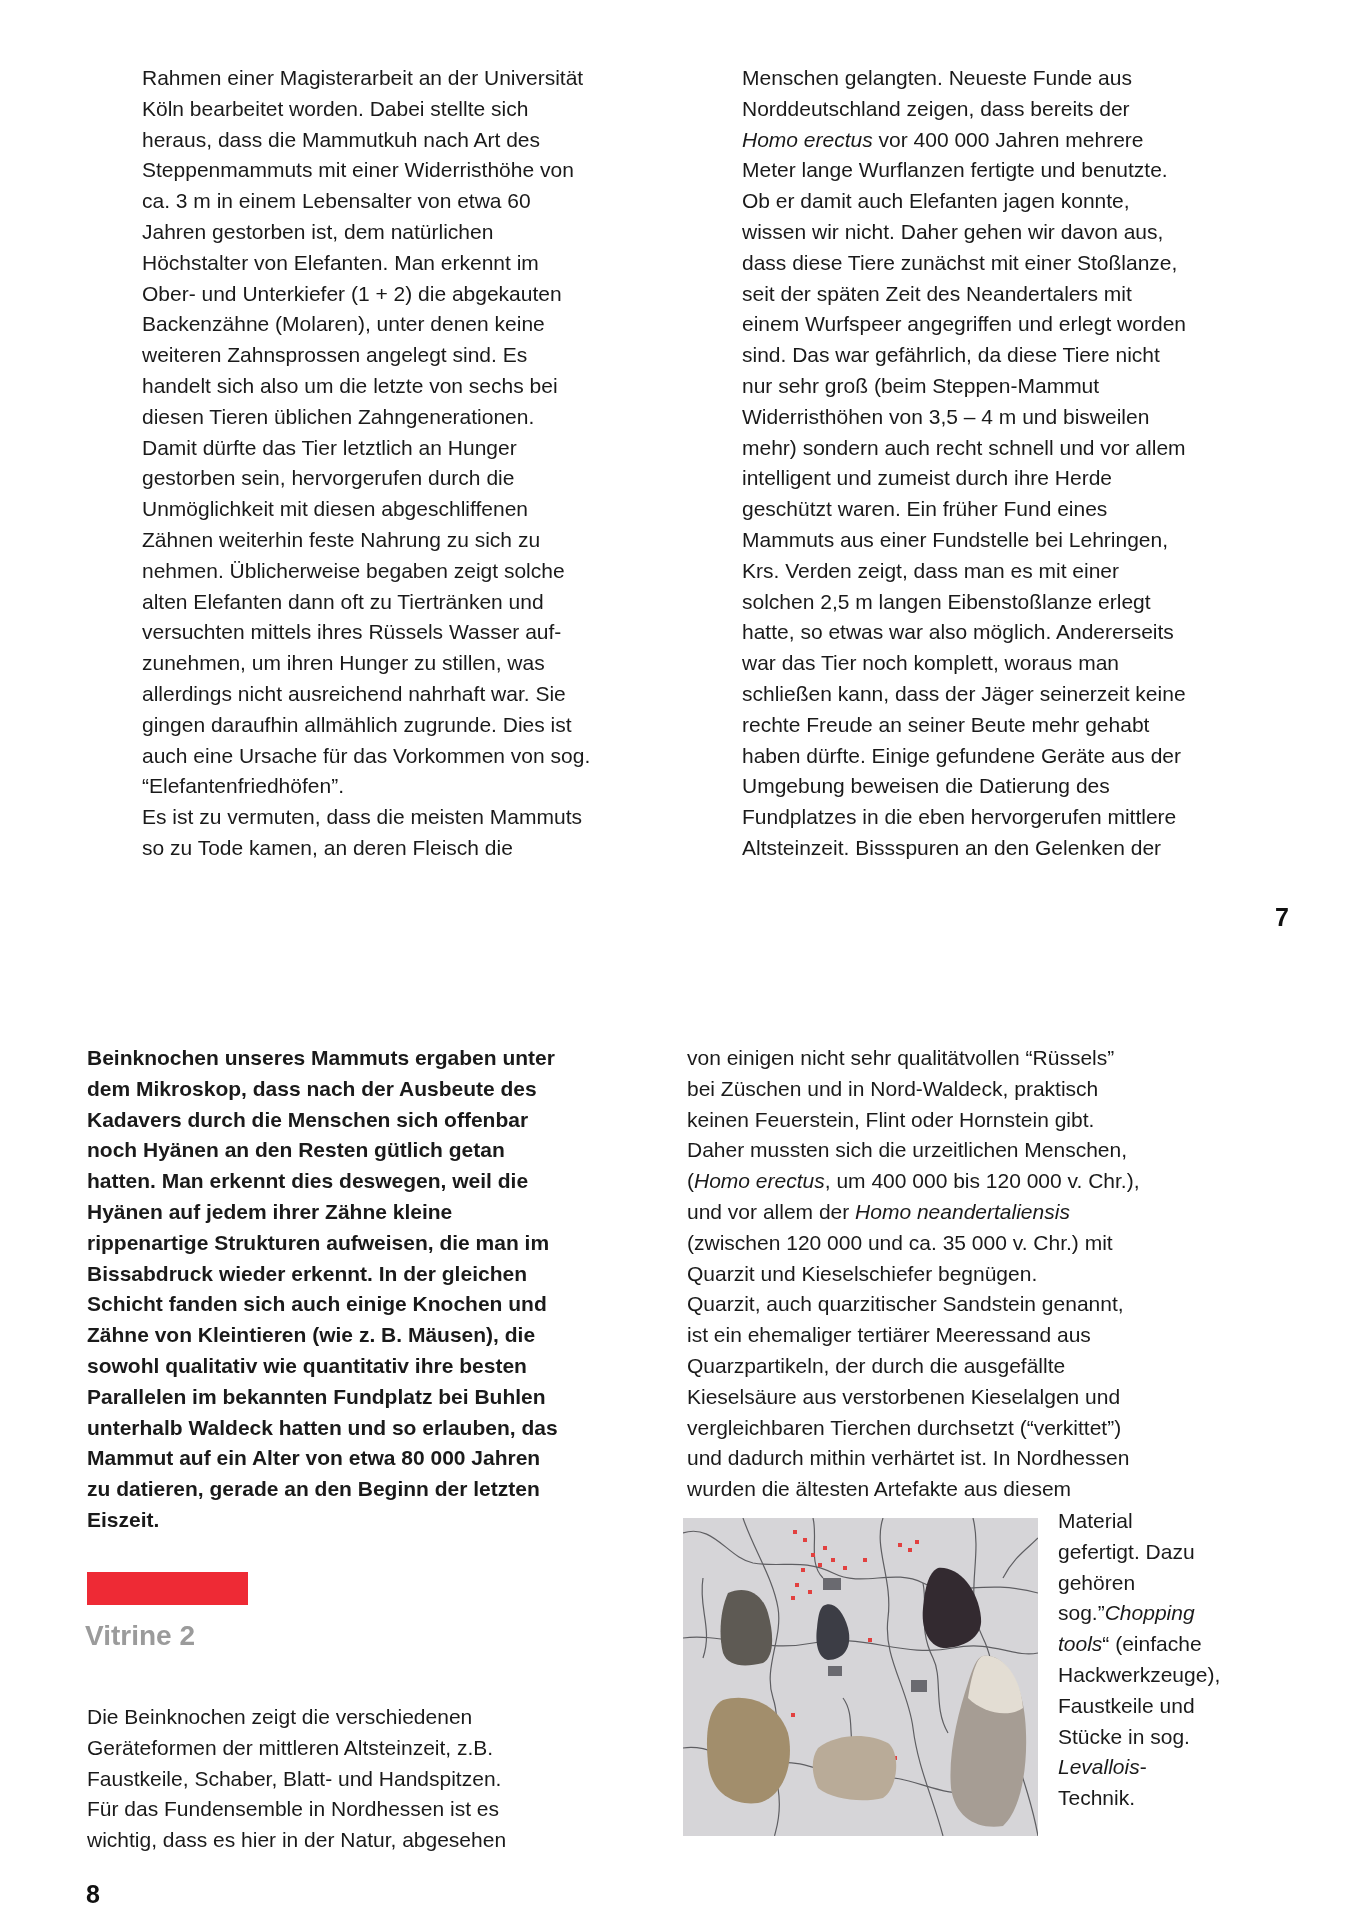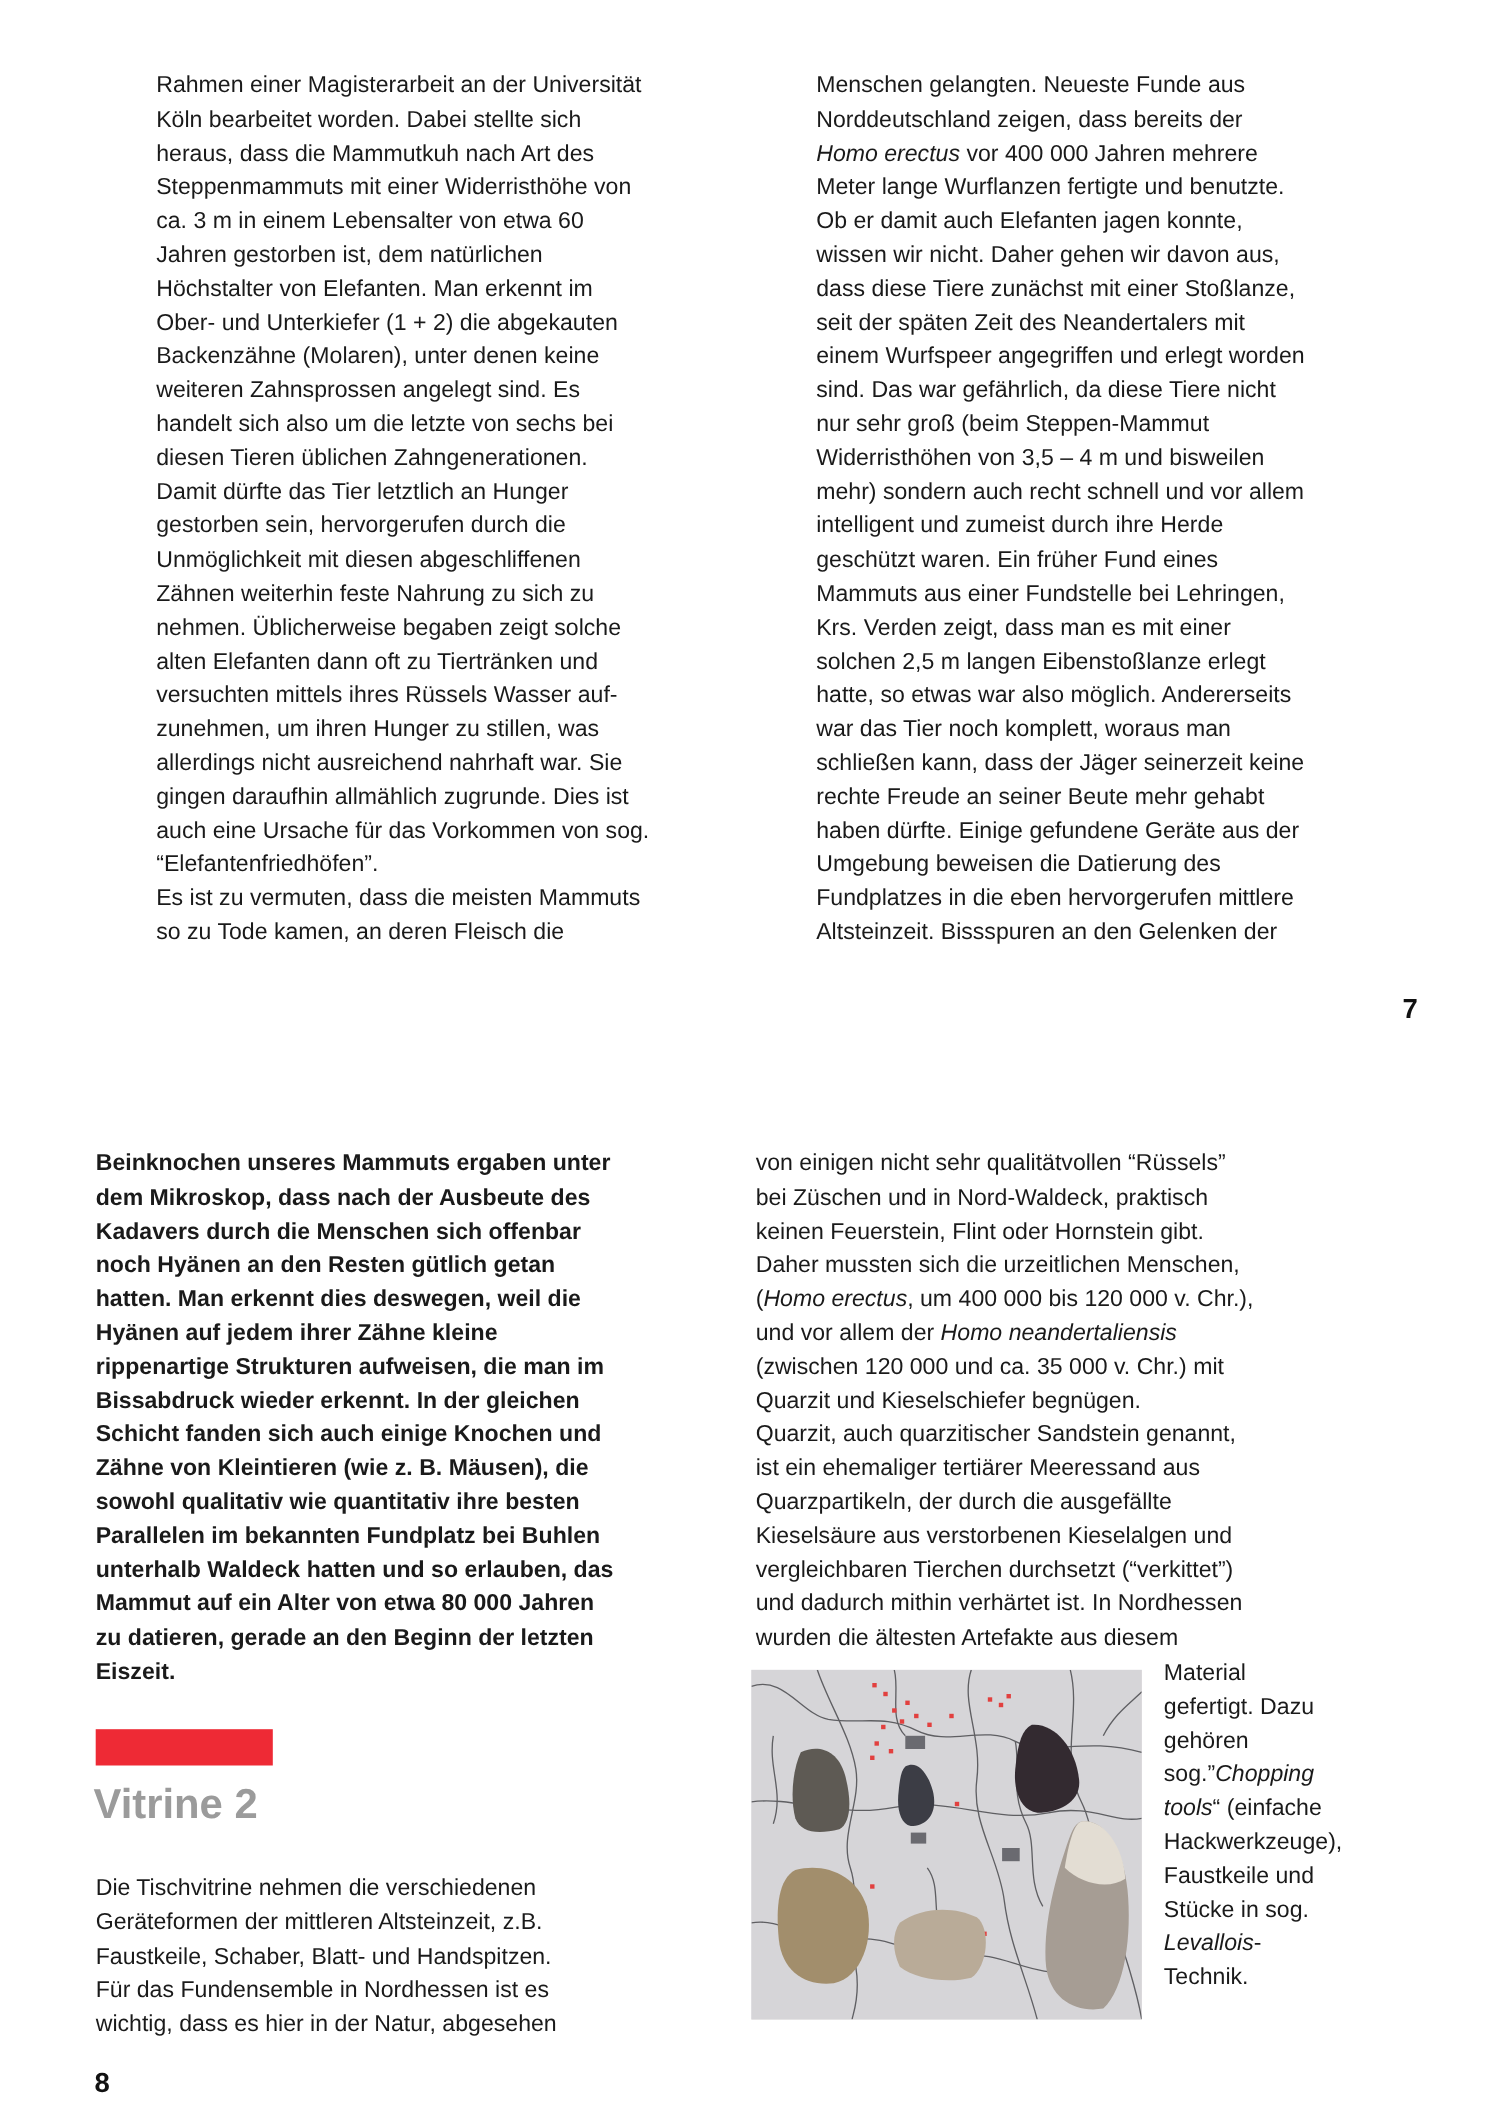--- a/index.html
+++ b/index.html
@@ -11,21 +11,21 @@
   #col-tl { left:142px; top:63px; }
   #col-tr { left:742px; top:63px; }
   #col-bl { left:87px; top:1043px;font-weight:bold; }
   #col-br { left:687px; top:1043px; }
   #col-wrap { left:1058px; top:1506px; }
   #col-vit { left:87px; top:1702px; }
   .pagenum { position:absolute; font-weight:bold; font-size:25px; color:#111; }
   #pn7 { left:1275px; top:903px; }
   #pn8 { left:86px; top:1880px; }
   #redbar { position:absolute; left:87px; top:1572px; width:161px; height:33px; background:#ee2a35; }
-  #heading { position:absolute; left:85px; top:1620px; font-size:38px; font-weight:bold; color:#9b9b9b; letter-spacing:0px; }
+  #heading { position:absolute; left:85px; top:1620px; font-size:28px; font-weight:bold; color:#9b9b9b; letter-spacing:0px; }
   #photo { position:absolute; left:683px; top:1518px; width:355px; height:318px; background:#d9d8da; overflow:hidden; }
   #photo svg { display:block; }
 </style>
 </head>
 <body>
 
 <div id="col-tl" class="col">
     <span class="ln">Rahmen einer Magisterarbeit an der Universität</span>
     <span class="ln">Köln bearbeitet worden. Dabei stellte sich</span>
     <span class="ln">heraus, dass die Mammutkuh nach Art des</span>
@@ -97,21 +97,21 @@
     <span class="ln">sowohl qualitativ wie quantitativ ihre besten</span>
     <span class="ln">Parallelen im bekannten Fundplatz bei Buhlen</span>
     <span class="ln">unterhalb Waldeck hatten und so erlauben, das</span>
     <span class="ln">Mammut auf ein Alter von etwa 80 000 Jahren</span>
     <span class="ln">zu datieren, gerade an den Beginn  der letzten</span>
     <span class="ln">Eiszeit.</span>
   </div>
 <div id="redbar"></div>
 <div id="heading">Vitrine 2</div>
 <div id="col-vit" class="col">
-    <span class="ln">Die Tischvitrine nehmen die verschiedenen</span>
+    <span class="ln">Die Beinknochen zeigt die verschiedenen</span>
     <span class="ln">Geräteformen der mittleren Altsteinzeit, z.B.</span>
     <span class="ln">Faustkeile, Schaber, Blatt- und Handspitzen.</span>
     <span class="ln">Für das Fundensemble in Nordhessen ist es</span>
     <span class="ln">wichtig, dass es hier in der Natur, abgesehen</span>
   </div>
 <div id="pn8" class="pagenum">8</div>
 
 <div id="col-br" class="col">
     <span class="ln">von einigen nicht sehr qualitätvollen “Rüssels”</span>
     <span class="ln">bei Züschen und in Nord-Waldeck, praktisch</span>

